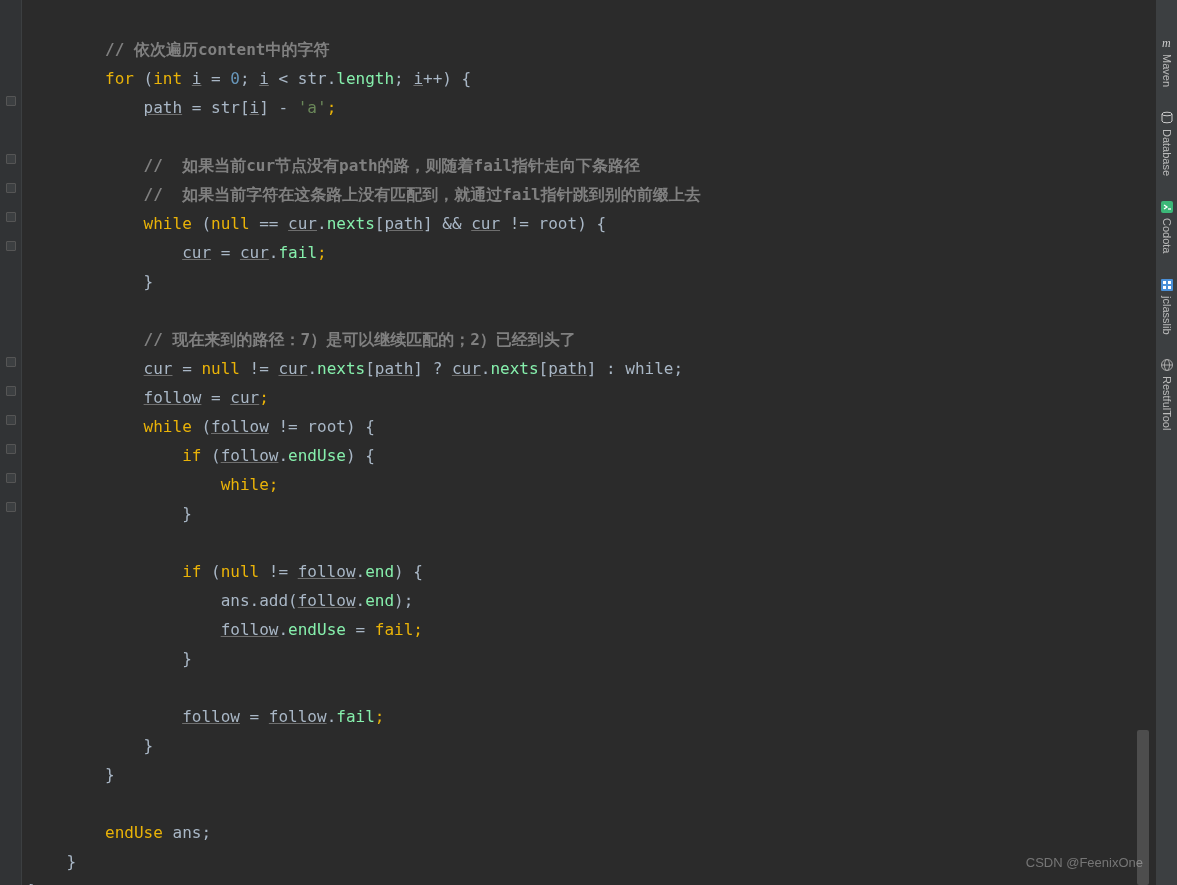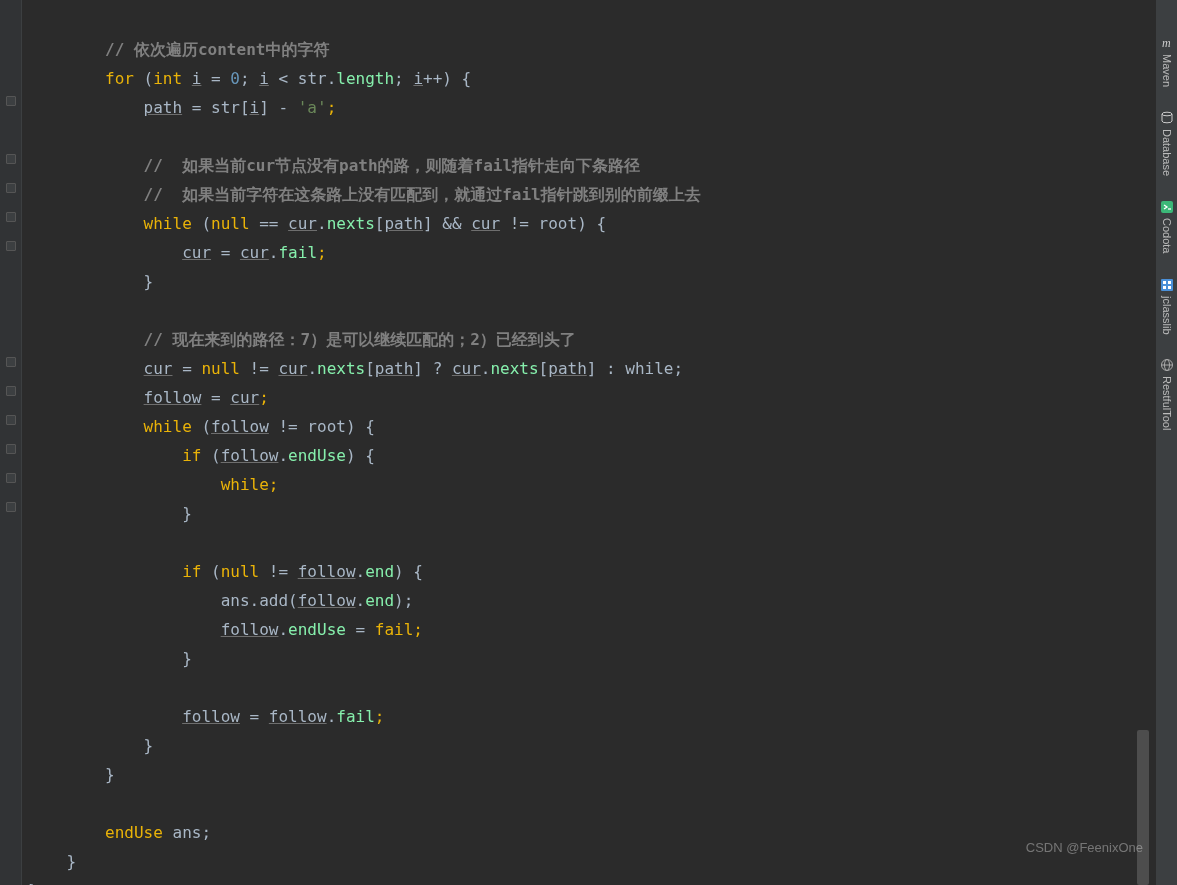--- a/index.html
+++ b/index.html
@@ -71,21 +71,21 @@
     .tw-icon { width: 14px; height: 14px; }
     .tw-label {
       writing-mode: vertical-rl;
       font-size: 11px;
       font-family: Arial, sans-serif;
       color: #bbb;
       letter-spacing: 0;
     }
     .watermark {
       position: absolute;
-      right: 34px; bottom: 23px;
+      right: 34px; bottom: 8px;
       font-size: 13px;
       color: rgba(220,220,220,0.42);
       font-family: Arial, sans-serif;
     }
     .c  { color: #808080; font-weight: bold; }
     .kw { color: #eab308; }
     .n  { color: #6897bb; }
     .fld{ color: #86efac; }
     .str{ color: #6a8759; }
     .u  { text-decoration: underline; text-decoration-color: #6e6e6e; }

